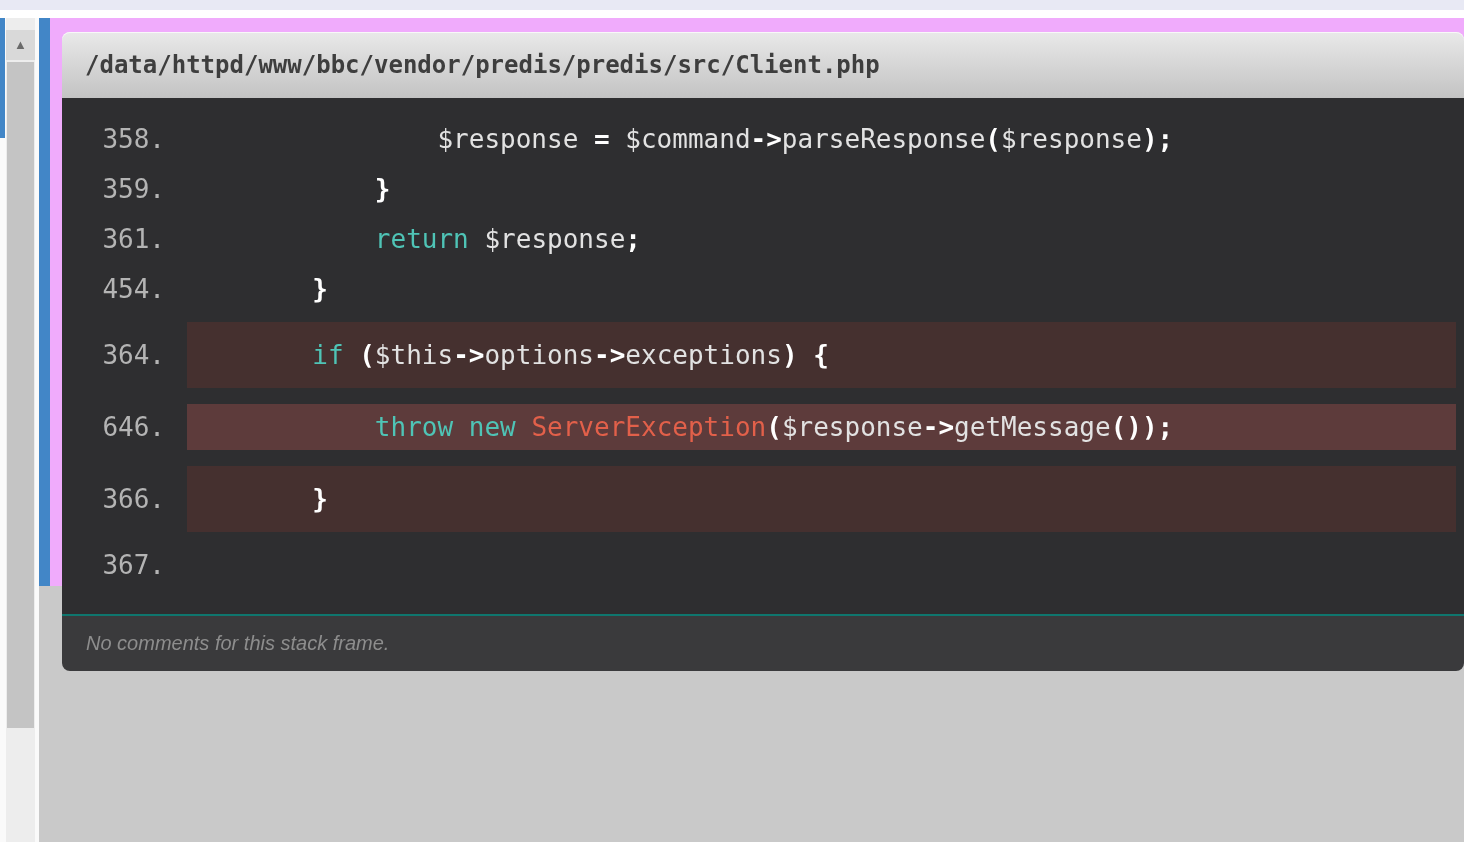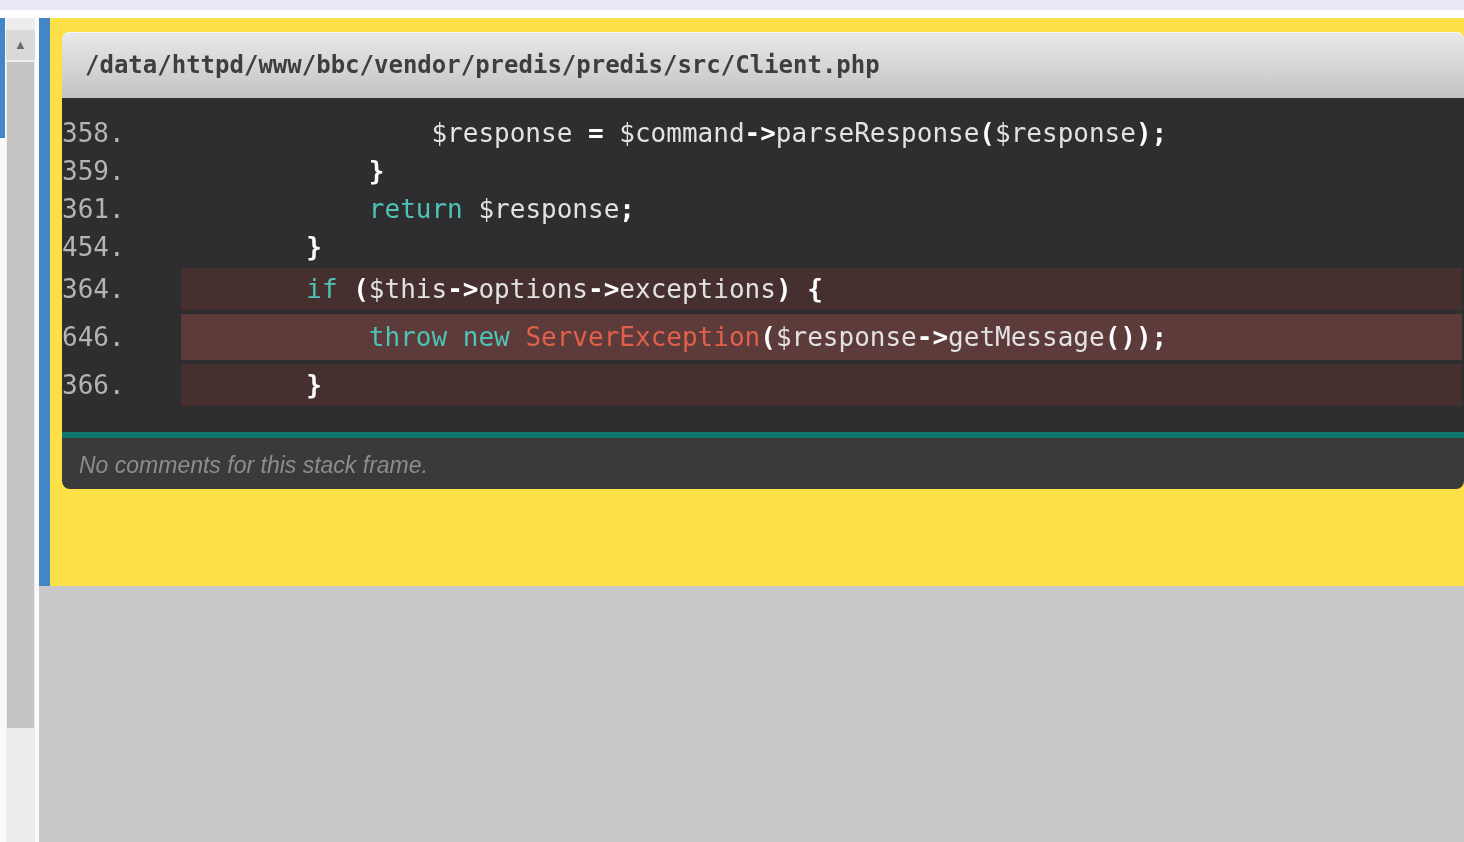--- a/index.html
+++ b/index.html
@@ -17,42 +17,42 @@
 
   
   .main { position:absolute; left:39px; top:18px; width:1425px; height:824px; background:#c9c9c9; }
 
   .exc-header { height:256px; background:#282828; border-left:11px solid #d43b3b;
                 padding:64px 0 0 41px; }
   .breadcrumb { font-size:24px; font-weight:bold; color:#7d7d7d; letter-spacing:0.5px; }
   .breadcrumb .exc-class { color:#d13c3c; }
   .exc-message { margin-top:14px; font-size:50px; font-weight:400; color:#ffffff; letter-spacing:0.5px; }
 
-  .frame-section { height:568px; background:#fde047; border-left:11px solid #4286c7;
+  .frame-section { height:568px; background:#f0abfc; border-left:11px solid #4286c7;
                    padding:14px 0 0 12px; }
   .panel { width:100%; }
   .file-bar { height:66px; background:linear-gradient(#e9e9e9,#c3c3c3);
               border-radius:8px 8px 0 0; box-shadow:inset 0 1px 0 #f8f8f8;
               font-family:"DejaVu Sans Mono", monospace; font-size:24px; font-weight:bold;
               color:#3e3e3e; line-height:66px; padding-left:23px;
               white-space:nowrap; overflow:hidden; }
   .code-area { background:#2e2e30; padding:16px 0 24px 0; }
   .line { display:flex; align-items:center; min-height:34px;
           font-family:"DejaVu Sans Mono", monospace; font-size:26px; line-height:34px; }
-  .ln { flex:0 0 117px; text-align:left; padding-right:14px; color:#b4b4b4; background:#2e2e30; }
-  .code { flex:1; margin:2px; white-space:pre; font-family:inherit; font-size:inherit; color:#e2e2e2; }
-  .line.hl .code   { background:#45302f; padding:4px 0; }
+  .ln { flex:0 0 117px; text-align:right; padding-right:14px; color:#b4b4b4; background:#2e2e30; }
+  .code { flex:1; margin:8px; white-space:pre; font-family:inherit; font-size:inherit; color:#e2e2e2; }
+  .line.hl .code   { background:#45302f; padding:16px 0; }
   .line.hl-cur .code { background:#5d3b3b; padding:6px 0; }
   .tok-pln { color:#e2e2e2; }
   .tok-kw  { color:#4fc4b6; }
   .tok-typ { color:#e2604a; }
   .tok-pun { color:#ffffff; font-weight:bold; }
-  .comments-bar { height:57px; background:#3a3a3c; border-top:6px solid #0f766e;
+  .comments-bar { height:57px; background:#3a3a3c; border-top:2px solid #0f766e;
                   border-radius:0 0 8px 8px; color:#8d8d8d; font-style:italic;
-                  font-size:23px; line-height:55px; padding-left:17px; }
+                  font-size:20px; line-height:55px; padding-left:24px; }
 </style>
 </head>
 <body>
 
 <div class="top-strip"></div>
 
 <div class="left-rail"></div>
 <div class="active-frame-strip"></div>
 
 <div class="scrollbar">
@@ -88,18 +88,22 @@
             <pre class="code"><span class="tok-pln">        </span><span class="tok-kw">if</span><span class="tok-pln"> </span><span class="tok-pun">(</span><span class="tok-pln">$this</span><span class="tok-pun">-&gt;</span><span class="tok-pln">options</span><span class="tok-pun">-&gt;</span><span class="tok-pln">exceptions</span><span class="tok-pun">)</span><span class="tok-pln"> </span><span class="tok-pun">{</span></pre>
           </div>
           <div class="line hl-cur">
             <span class="ln">646.</span>
             <pre class="code"><span class="tok-pln">            </span><span class="tok-kw">throw</span><span class="tok-pln"> </span><span class="tok-kw">new</span><span class="tok-pln"> </span><span class="tok-typ">ServerException</span><span class="tok-pun">(</span><span class="tok-pln">$response</span><span class="tok-pun">-&gt;</span><span class="tok-pln">getMessage</span><span class="tok-pun">());</span></pre>
           </div>
           <div class="line hl">
             <span class="ln">366.</span>
             <pre class="code"><span class="tok-pln">        </span><span class="tok-pun">}</span></pre>
           </div>
+          <div class="line">
+            <span class="ln">367.</span>
+            <pre class="code"> </pre>
+          </div>
         </div>
       <div class="comments-bar">No comments for this stack frame.</div>
     </div>
   </div>
 
 </div>
 
 </body></html>

